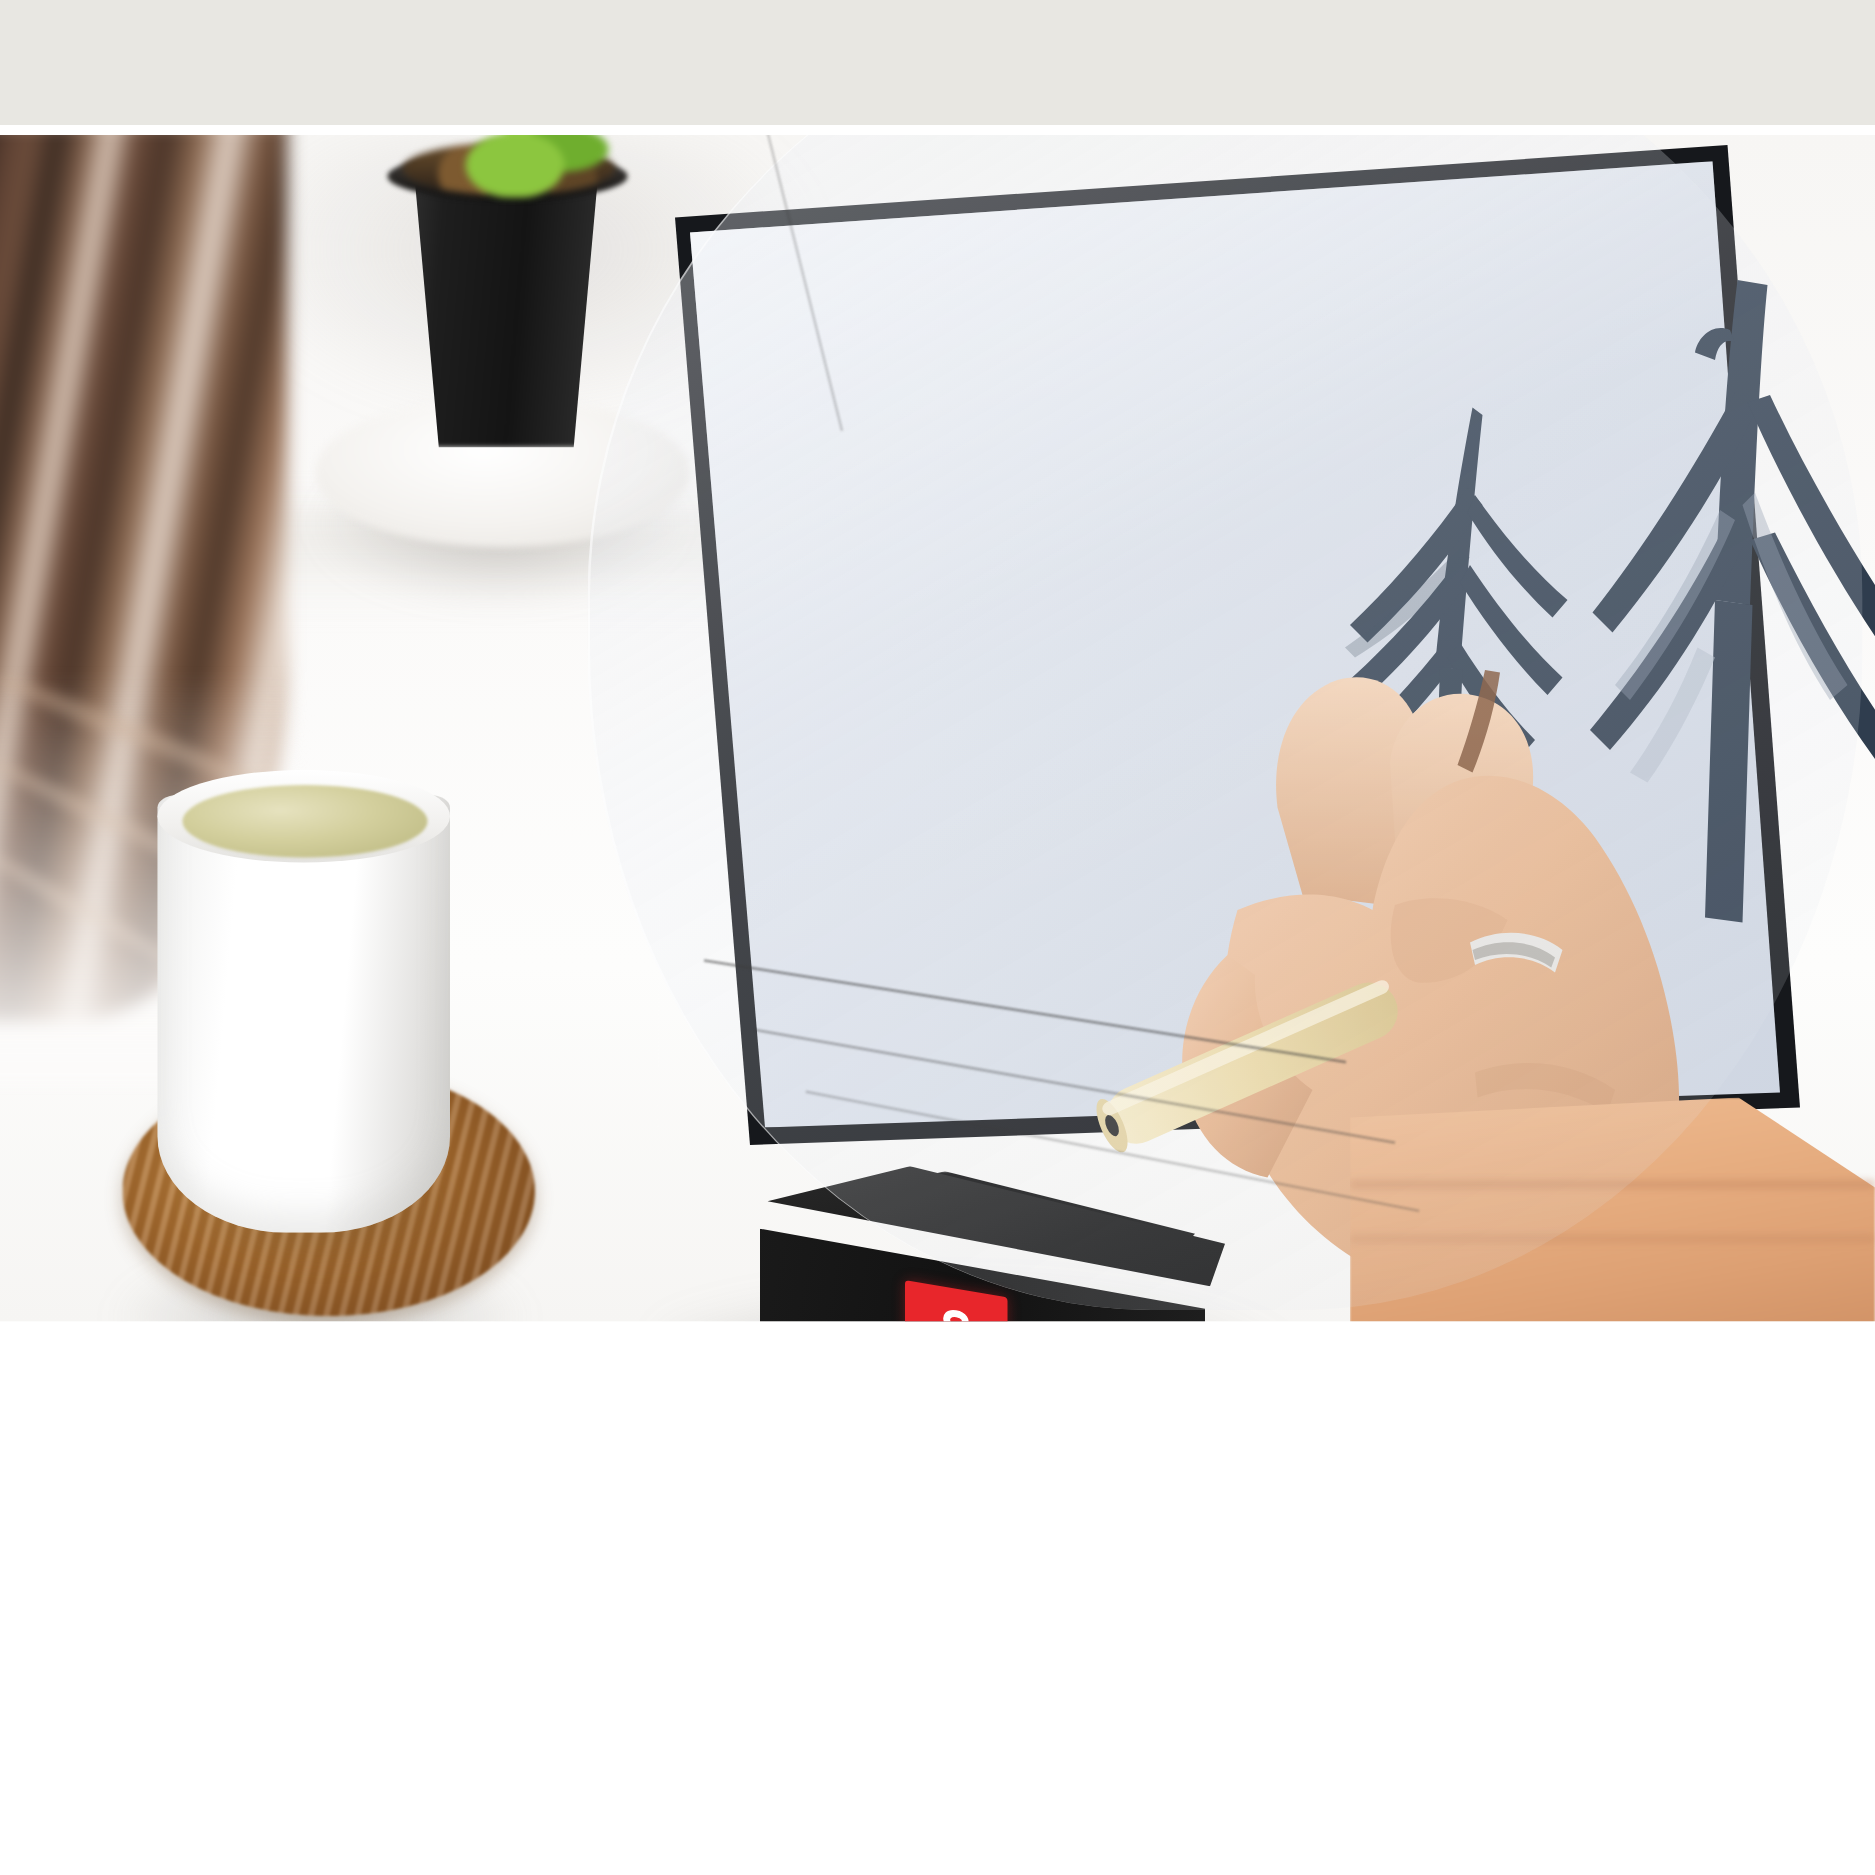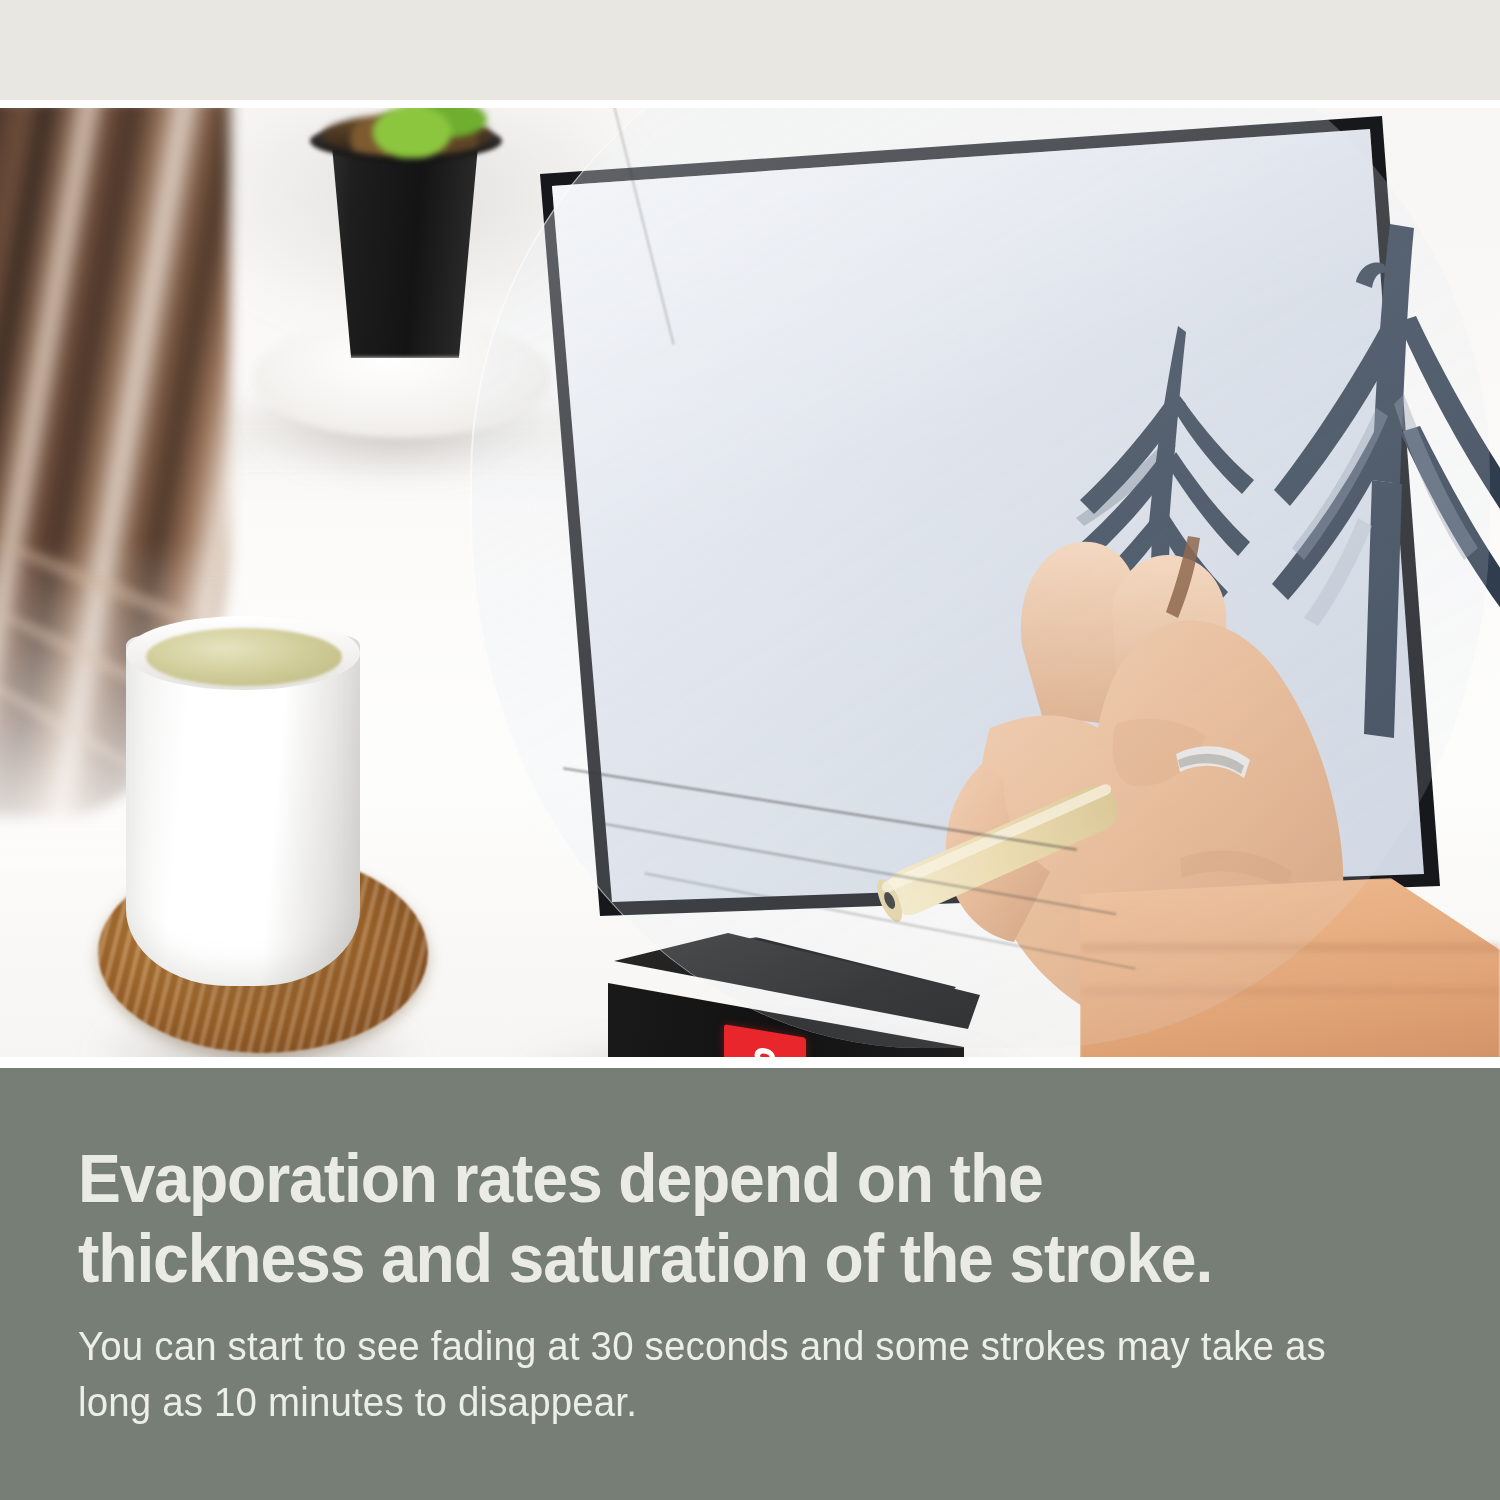--- a/index.html
+++ b/index.html
@@ -416,18 +416,14 @@
     <div class="glass-overlay">
       <div class="glass-arc"></div>
       <div class="arc-line" style="left:560px;top:700px;width:520px;transform:rotate(9deg);"></div>
       <div class="arc-line" style="left:600px;top:760px;width:520px;transform:rotate(10deg);opacity:.7;"></div>
       <div class="arc-line" style="left:640px;top:812px;width:500px;transform:rotate(11deg);opacity:.5;"></div>
       <div class="arc-line" style="left:500px;top:100px;width:280px;height:1.5px;transform:rotate(76deg);opacity:.45;"></div>
     </div>
 
   </div>
 
-  <div class="caption">
-    <div class="headline">Evaporation rates depend on the thickness and saturation of the stroke.</div>
-    <div class="subline">You can start to see fading at 30 seconds and some strokes may take as long as 10 minutes to disappear.</div>
-  </div>
 
 </div>
 
 </body></html>

